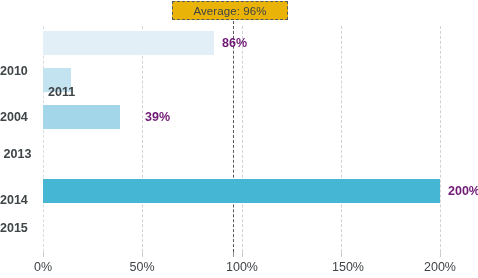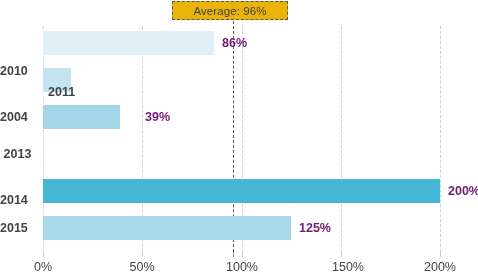--- a/index.html
+++ b/index.html
@@ -174,24 +174,20 @@
       <div class="bar" style="width:77px; background:#a3d6e8;"></div>
       <div class="bar-value" style="left:76px;padding-left:26px;">39%</div>
     </div>
 
 
     <div class="row" style="top:153px;">
       <div class="bar" style="width:397px; background:#45b6d3;"></div>
       <div class="bar-value" style="left:397px;">200%</div>
     </div>
 
-    <div class="row" style="top:190px;">
-      <div class="bar" style="width:248px; background:#a8d9e9;"></div>
-      <div class="bar-value" style="left:248px;">125%</div>
-    </div>
 
   </div>
 
   <div>
     <div class="ylabel" style="top:31px;margin-top:28px;">2010</div>
     <div class="ylabel" style="top:80px;padding-left:48px;">2011</div>
     <div class="ylabel" style="top:105px;">2004</div>
     <div class="ylabel" style="top:142px;text-align:center;">2013</div>
     <div class="ylabel" style="top:188px;">2014</div>
     <div class="ylabel" style="top:216px;">2015</div>

